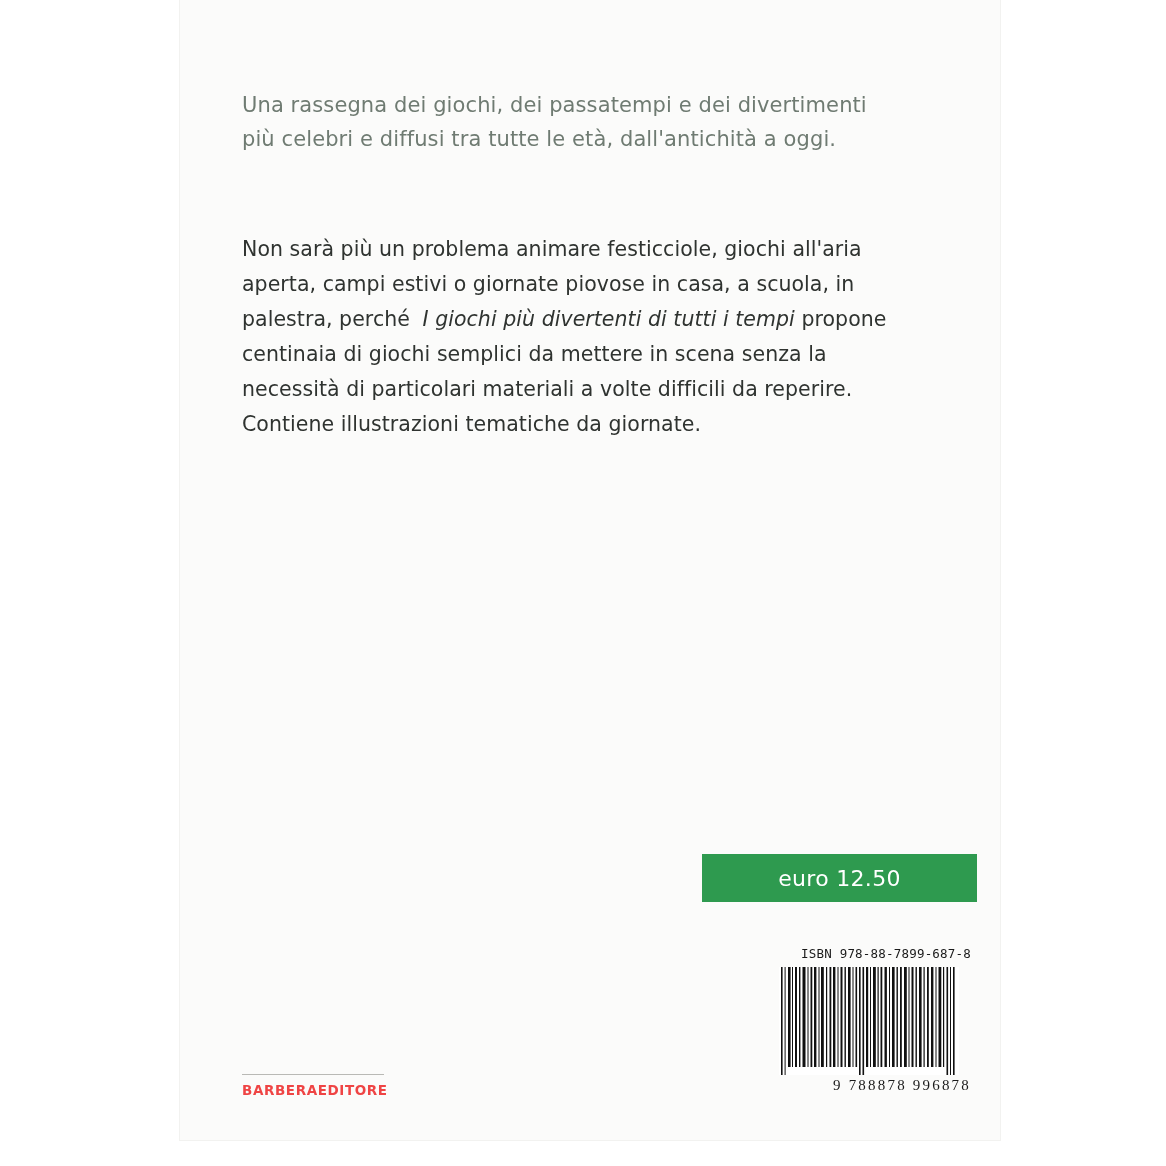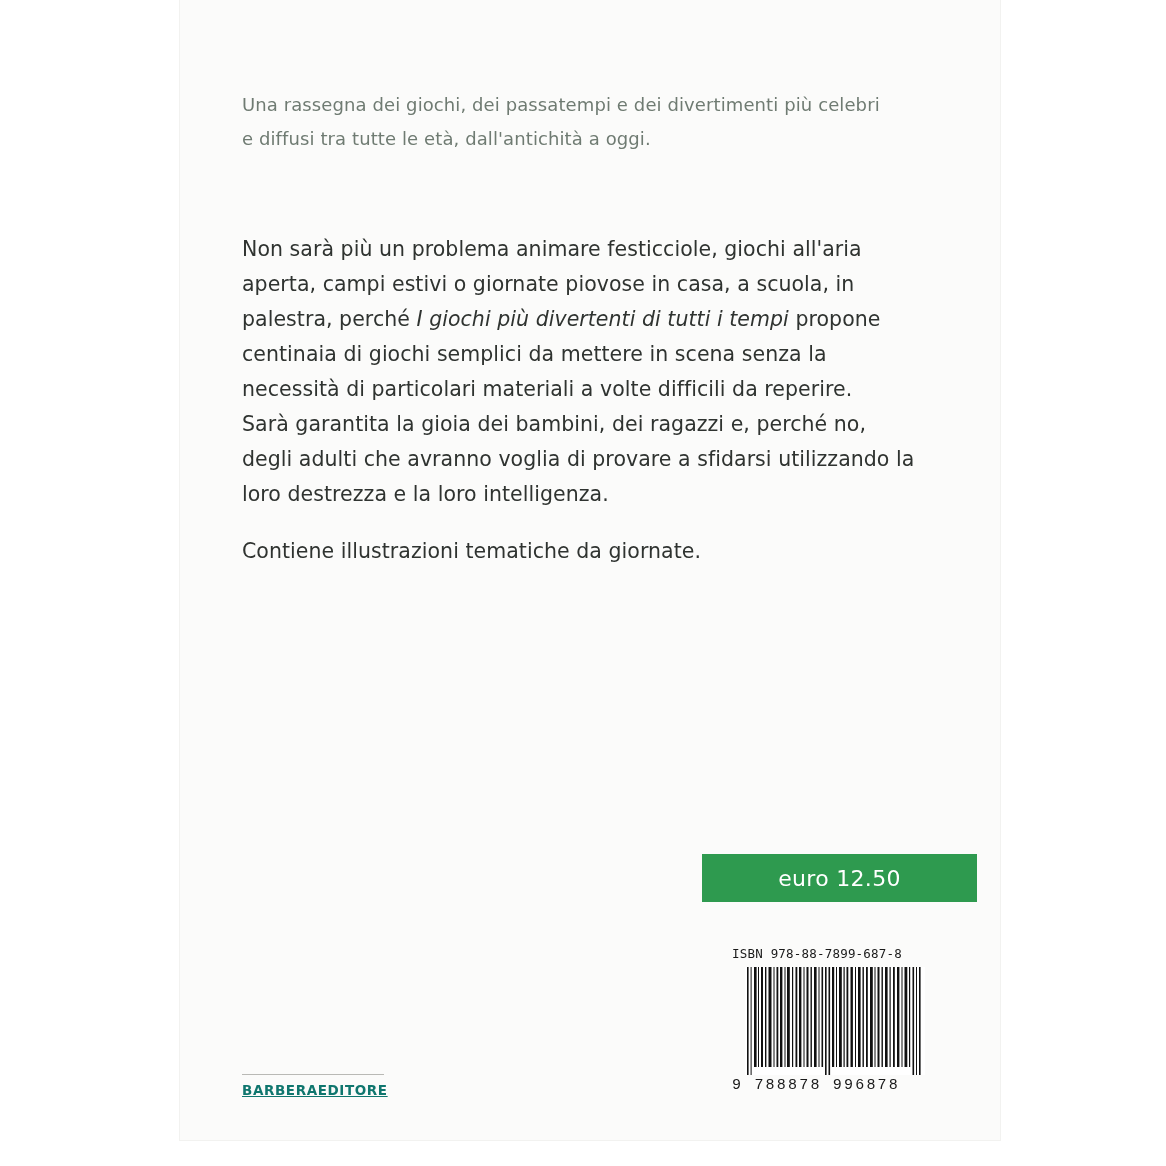--- a/index.html
+++ b/index.html
@@ -35,21 +35,21 @@
     top: 0;
     right: 52px;
     bottom: 0;
   }
   .blurb-lead {
     position: absolute;
     top: 88px;
     left: 0;
     width: 640px;
     color: #6f7b72;
-    font-size: 18px;
+    font-size: 21px;
     line-height: 34px;
     letter-spacing: 0.1px;
   }
   .body-copy {
     position: absolute;
     top: 232px;
     left: 0;
     width: 680px;
     color: #2f3330;
     font-size: 20.5px;
@@ -57,76 +57,76 @@
     letter-spacing: 0.05px;
   }
   .body-copy p {
     margin: 0 0 22px 0;
   }
   .body-copy p.tight {
     margin-bottom: 0;
   }
   .body-copy em {
     font-style: italic;
+    margin-left: 6px;
   }
   
   .price-box {
     position: absolute;
     left: 460px;
     top: 854px;
     width: 275px;
     height: 48px;
     background: #2e9a4f;
     color: #ffffff;
     display: flex;
     align-items: center;
     justify-content: center;
     font-size: 22px;
     letter-spacing: 0.3px;
   }
   
   .barcode-block {
     position: absolute;
-    left: 490px;
+    left: 524px;
     top: 946px;
     width: 205px;
-    text-align: left;
+    text-align: right;
   }
   .isbn-text {
     font-family: "DejaVu Sans Mono", monospace;
     font-size: 12.5px;
     color: #1a1a1a;
     letter-spacing: 0.2px;
     margin-bottom: 6px;
     white-space: nowrap;
   }
   .barcode {
     width: 180px;
     height: 108px;
     margin: 0 auto;
     display: block;
   }
   .barcode-digits {
     margin-top: 2px;
-    font-family: Liberation Mono, monospace;
+    font-family: Liberation Serif, serif;
     font-size: 15px;
     letter-spacing: 2.2px;
     color: #1a1a1a;
     white-space: nowrap;
   }
   
   .publisher {
     position: absolute;
     left: 0px;
     top: 1082px;
     font-size: 13.5px;
     letter-spacing: 0.6px;
-    color: #0f766e;
+    color: #ef4444;
     font-weight: 600;
-    text-decoration: underline;
   }
   .publisher-rule {
     position: absolute;
     left: 0px;
     top: 1074px;
     width: 142px;
     height: 1px;
     background: #b9b9b5;
   }
 </style>
@@ -134,21 +134,20 @@
 <body>
 
 <div class="page">
   <div class="cover">
     <div class="cover-inner">
 
       <div class="blurb-lead">Una rassegna dei giochi, dei passatempi e dei divertimenti più celebri e diffusi tra tutte le età, dall'antichità a oggi.</div>
 
       <div class="body-copy">
         <p class="tight"><span>Non sarà più un problema animare festicciole, giochi all'aria aperta, campi estivi o giornate piovose in casa, a scuola, in palestra, perché </span><em>I giochi più divertenti di tutti i tempi</em><span> propone centinaia di giochi semplici da mettere in scena senza la necessità di particolari materiali a volte difficili da reperire.</span></p>
-        <p>Sarà garantita la gioia dei bambini, dei ragazzi e, perché no, degli adulti che avranno voglia di provare a sfidarsi utilizzando la loro destrezza e la loro intelligenza.</p>
         <p>Contiene illustrazioni tematiche da giornate.</p>
       </div>
 
       <div class="price-box">euro 12.50</div>
 
       <div class="barcode-block">
         <div class="isbn-text">ISBN 978-88-7899-687-8</div>
         <svg class="barcode" viewBox="0 0 180 108" preserveAspectRatio="none">
           <rect x="0" y="0" width="180" height="108" fill="#ffffff"></rect>
           <g fill="#111111">

